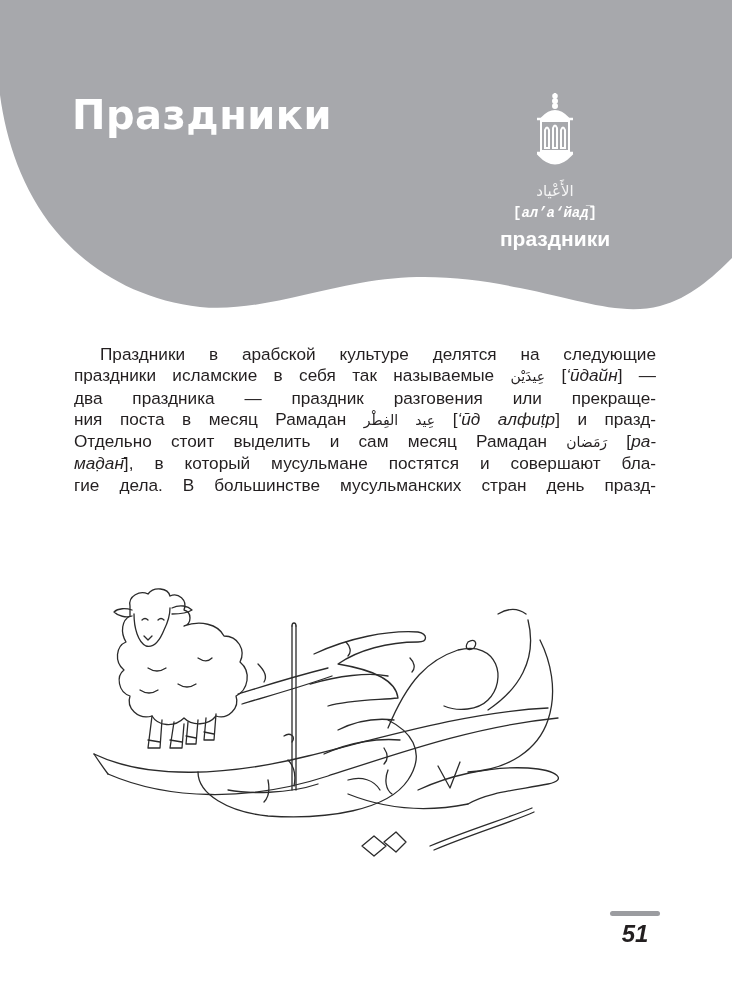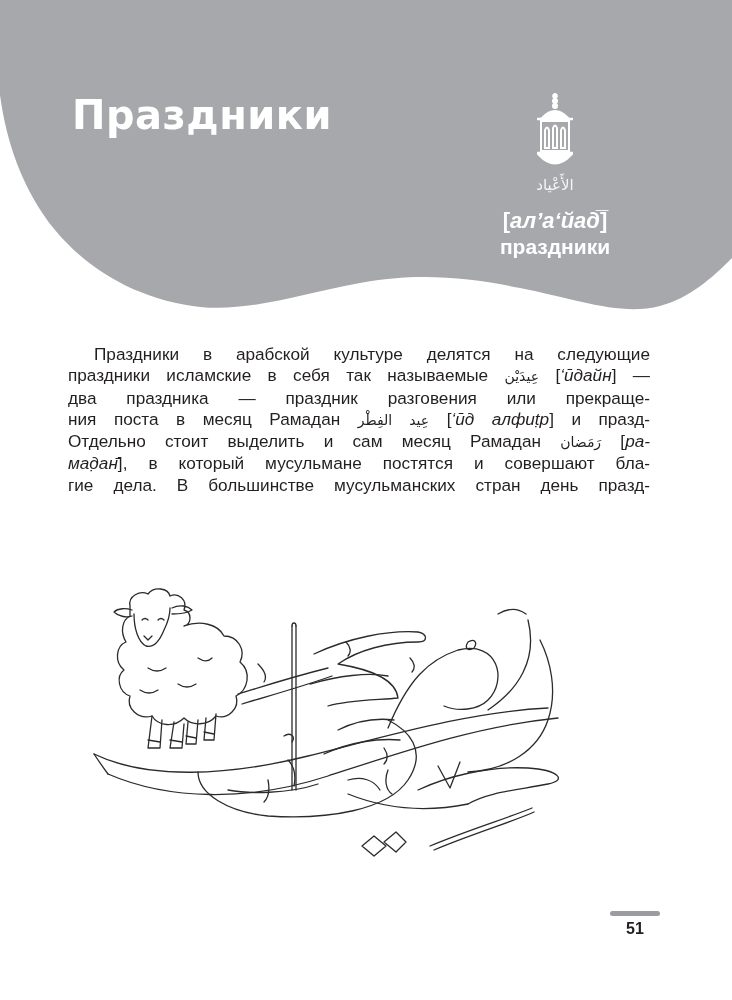--- a/index.html
+++ b/index.html
@@ -15,47 +15,47 @@
     font-family: "DejaVu Sans", sans-serif;
     font-size: 40px; font-weight: bold; color: #ffffff; letter-spacing: 0.5px;
     margin: 0;
   }
   .vocab {
     position: absolute; left: 470px; top: 92px; width: 170px;
     text-align: center; color: #ffffff;
   }
   .lantern { display: block; margin: 0 auto; width: 42px; height: 78px; }
   .vocab-arabic {
-    display: block; margin-top: 6px; font-size: 15px; font-family: "DejaVu Sans", sans-serif;
+    display: block; margin-top: 12px; font-size: 15px; font-family: "DejaVu Sans", sans-serif;
     direction: rtl; color: #f4f4f4;
   }
   .vocab-translit {
-    display: block; font-size: 22px; font-weight: bold; font-style: italic; margin-top: 14px; line-height: 26px;
+    display: block; font-size: 14px; font-weight: bold; font-style: italic; margin-top: 0; line-height: 26px; font-family: Liberation Mono, monospace;
   }
   .vocab-translit .br { font-style: normal; }
   .vocab-meaning {
     display: block; font-size: 21px; font-weight: bold; line-height: 26px;
   }
   .body-text {
-    position: absolute; left: 68px; top: 344px; width: 582px;
+    position: absolute; left: 74px; top: 344px; width: 582px;
     font-size: 17.2px; line-height: 21.3px; text-align: justify;
     margin: 0;
   }
   .body-text .line { display: block; text-align-last: justify; white-space: nowrap; }
   .body-text .line.first { text-indent: 26px; }
   .body-text i { }
   .ar { font-family: "DejaVu Sans", sans-serif; font-size: 14px; direction: rtl; unicode-bidi: isolate; margin-top: 32px; }
   .illustration { position: absolute; left: 88px; top: 580px; width: 580px; height: 320px; }
   .page-rule {
     position: absolute; left: 610px; top: 911px; width: 50px; height: 5px;
     background: #9b9ca0; border-radius: 3px;
   }
   .page-number {
     position: absolute; left: 610px; top: 920px; width: 50px; text-align: center;
-    font-size: 16px; font-weight: bold; color: #231f20;
+    font-size: 24px; font-weight: bold; color: #231f20; font-style: italic;
   }
 </style>
 </head>
 <body>
 
 <svg class="header-shape" viewBox="0 0 732 340" xmlns="http://www.w3.org/2000/svg">
   <path d="M0,0 L732,0 L732,258 C712,278 690,298 660,306 C620,316 580,300 520,288 C470,278 420,272 360,283 C300,294 250,312 200,307 C140,300 90,272 55,230 C22,190 6,140 0,95 Z" fill="#a7a8ac"></path>
 </svg>
 
 <h1 class="title">Праздники</h1>

